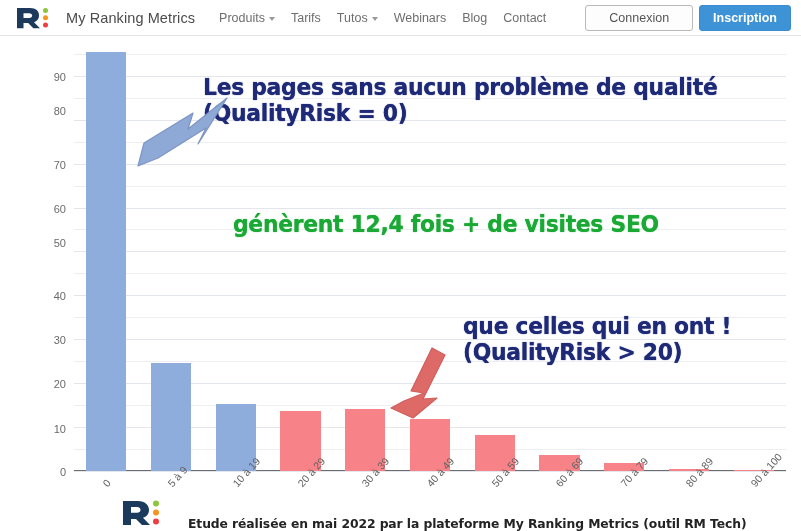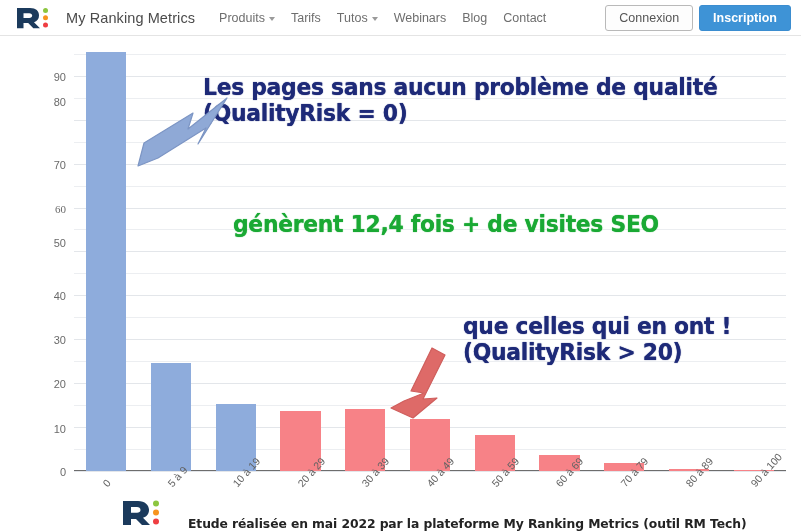--- a/index.html
+++ b/index.html
@@ -61,21 +61,21 @@
   }
   .nav-actions {
     position: absolute; right: 10px; top: 5px;
     display: flex; align-items: center; gap: 6px;
   }
   .btn-outline {
     border: 1px solid #b9b9b9;
     background: #fdfdfd;
     color: #555;
     font-size: 12.5px;
-    padding: 5px 13px;
+    padding: 5px 23px;
     border-radius: 3px;
     cursor: pointer;
     white-space: nowrap;
   }
   .btn-primary {
     border: 1px solid #3b8dd0;
     background: #3e93d6;
     color: #ffffff;
     font-size: 12.5px;
     font-weight: bold;
@@ -245,25 +245,25 @@
         <div class="y-label" style="bottom: 43px; transform: translateY(50%);">10</div>
         <div class="grid-line major" style="bottom: 87.8351px;"></div>
         <div class="y-label" style="bottom: 87.8351px; transform: translateY(50%);">20</div>
         <div class="grid-line major" style="bottom: 131.753px;"></div>
         <div class="y-label" style="bottom: 131.753px; transform: translateY(50%);">30</div>
         <div class="grid-line major" style="bottom: 175.67px;"></div>
         <div class="y-label" style="bottom: 175.67px; transform: translateY(50%);">40</div>
         <div class="grid-line major" style="bottom: 219.588px;"></div>
         <div class="y-label" style="bottom: 229px; transform: translateY(50%);">50</div>
         <div class="grid-line major" style="bottom: 263.505px;"></div>
-        <div class="y-label" style="bottom: 263.505px; transform: translateY(50%); font-family: Liberation Serif, serif;">60</div>
+        <div class="y-label" style="bottom: 263.505px; transform: translateY(50%);">60</div>
         <div class="grid-line major" style="bottom: 307.423px;"></div>
         <div class="y-label" style="bottom: 307.423px; transform: translateY(50%);">70</div>
         <div class="grid-line major" style="bottom: 351.34px;"></div>
-        <div class="y-label" style="bottom: 370px; transform: translateY(50%);">80</div>
+        <div class="y-label" style="bottom: 361px; transform: translateY(50%);">80</div>
         <div class="grid-line major" style="bottom: 395.258px;"></div>
         <div class="y-label" style="bottom: 395.258px; transform: translateY(50%);">90</div>
         <div class="bar" title="0 : 95.5" style="left: 12.2982px; width: 40.1309px; height: 419.412px; background: rgb(142, 172, 220);"></div>
         <div class="x-tick" style="left: 26.3636px;">0</div>
         <div class="bar" title="5 à 9 : 24.5" style="left: 77.0255px; width: 40.1309px; height: 107.598px; background: rgb(142, 172, 220);"></div>
         <div class="x-tick" style="left: 91.0909px;">5 à 9</div>
         <div class="bar" title="10 à 19 : 15.2" style="left: 141.753px; width: 40.1309px; height: 66.7546px; background: rgb(142, 172, 220);"></div>
         <div class="x-tick" style="left: 155.818px;">10 à 19</div>
         <div class="bar" title="20 à 29 : 13.7" style="left: 206.48px; width: 40.1309px; height: 60.167px; background: rgb(247, 130, 135);"></div>
         <div class="x-tick" style="left: 220.545px;">20 à 29</div>

